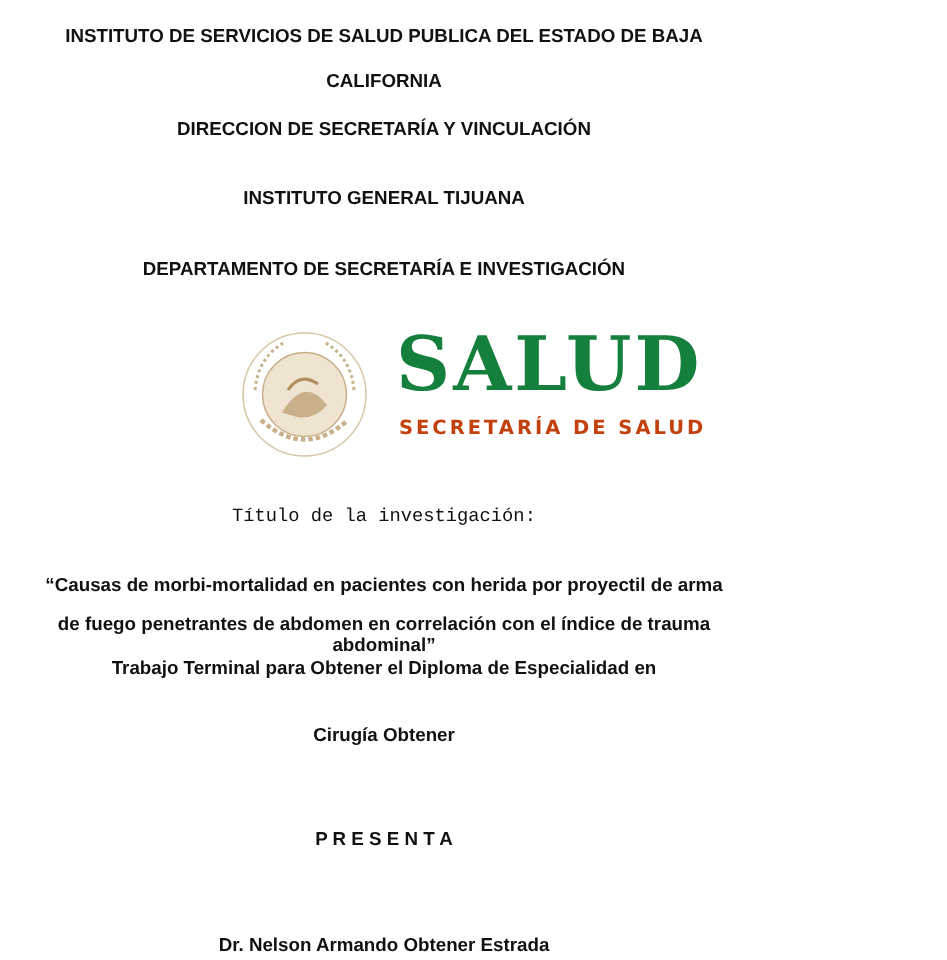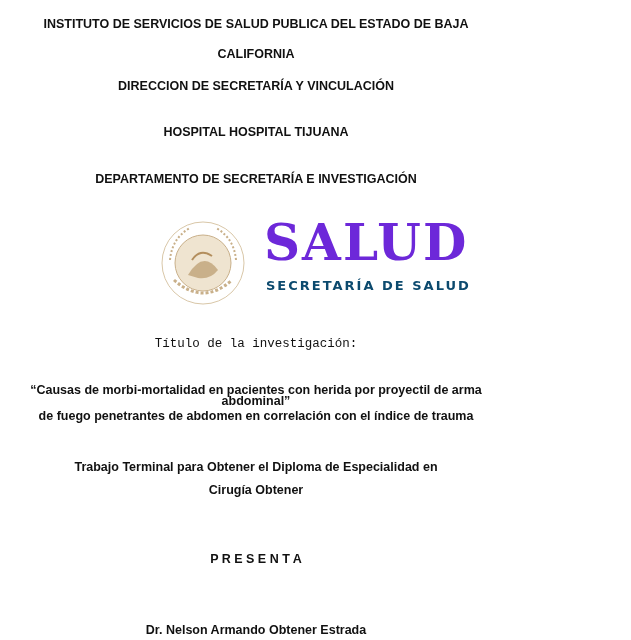--- a/index.html
+++ b/index.html
@@ -5,50 +5,50 @@
   html, body { margin: 0; padding: 0; }
   body {
     width: 631px; height: 640px; background: #ffffff; overflow: hidden;
     font-family: "Liberation Sans", sans-serif; color: #111;
     position: relative;
   }
   .line { position: absolute; left: 0; width: 512px; text-align: center; font-weight: bold; font-size: 12.5px; line-height: 17px; }
   .normal { font-weight: normal; font-family: Liberation Mono, monospace; }
   .logo { position: absolute; left: 160px; top: 214px; width: 330px; height: 90px; }
   .seal { position: absolute; left: 0; top: 6px; width: 86px; height: 86px; }
-  .salud { position: absolute; left: 104px; top: -2px; font-family: "DejaVu Serif", serif; font-weight: bold; font-size: 50px; color: #6d28d9; letter-spacing: 2px; line-height: 62px; }
-  .secretaria { position: absolute; left: 106px; top: 64px; font-family: "DejaVu Sans", sans-serif; font-weight: bold; font-size: 13px; color: #0c4a6e; letter-spacing: 2px; }
+  .salud { position: absolute; left: 104px; top: -2px; font-family: "DejaVu Serif", serif; font-weight: bold; font-size: 50px; color: #15803d; letter-spacing: 2px; line-height: 62px; }
+  .secretaria { position: absolute; left: 106px; top: 64px; font-family: "DejaVu Sans", sans-serif; font-weight: bold; font-size: 13px; color: #c2410c; letter-spacing: 2px; }
 </style>
 </head>
 <body>
 
 <div>
   <div class="line" style="top:16px">INSTITUTO DE SERVICIOS DE SALUD PUBLICA DEL ESTADO DE BAJA</div>
   <div class="line" style="top:46px">CALIFORNIA</div>
   <div class="line" style="top:78px">DIRECCION DE SECRETARÍA Y VINCULACIÓN</div>
-  <div class="line" style="top:124px">HOSPITAL HOSPITAL TIJUANA</div>
+  <div class="line" style="top:124px">INSTITUTO GENERAL TIJUANA</div>
   <div class="line" style="top:171px">DEPARTAMENTO DE SECRETARÍA E INVESTIGACIÓN</div>
 
   <div class="logo">
     <svg class="seal" viewBox="0 0 86 86">
       <circle cx="43" cy="43" r="41" fill="none" stroke="#d9c7a8" stroke-width="1"></circle>
       <circle cx="43" cy="43" r="28" fill="#efe4d0" stroke="#c9b08a" stroke-width="1"></circle>
       <path d="M28 55 Q43 30 58 50 Q50 60 38 58 Z" fill="#c9b08a"></path>
       <path d="M32 40 Q40 28 52 36" stroke="#b38e5d" stroke-width="2" fill="none"></path>
       <path d="M14 60 Q43 86 72 60" stroke="#c9b08a" stroke-width="3" fill="none" stroke-dasharray="3 2"></path>
       <path d="M10 40 Q12 18 30 8" stroke="#c9b08a" stroke-width="2" fill="none" stroke-dasharray="2 2"></path>
       <path d="M76 40 Q74 18 56 8" stroke="#c9b08a" stroke-width="2" fill="none" stroke-dasharray="2 2"></path>
     </svg>
     <div class="salud">SALUD</div>
     <div class="secretaria">SECRETARÍA DE SALUD</div>
   </div>
 
   <div class="line normal" style="top:336px">Título de la investigación:</div>
   <div class="line" style="top:382px">“Causas de morbi-mortalidad en pacientes con herida por proyectil de arma</div>
   <div class="line" style="top:408px">de fuego penetrantes de abdomen en correlación con el índice de trauma</div>
-  <div class="line" style="top:393px">abdominal”</div>
+  <div class="line" style="top:422px">abdominal”</div>
 
-  <div class="line" style="top:459px">Trabajo Terminal para Obtener el Diploma de Especialidad en</div>
+  <div class="line" style="top:437px">Trabajo Terminal para Obtener el Diploma de Especialidad en</div>
   <div class="line" style="top:482px">Cirugía Obtener</div>
 
   <div class="line" style="top:551px">P R E S E N T A</div>
   <div class="line" style="top:622px">Dr. Nelson Armando Obtener Estrada</div>
 </div>
 
 </body></html>

